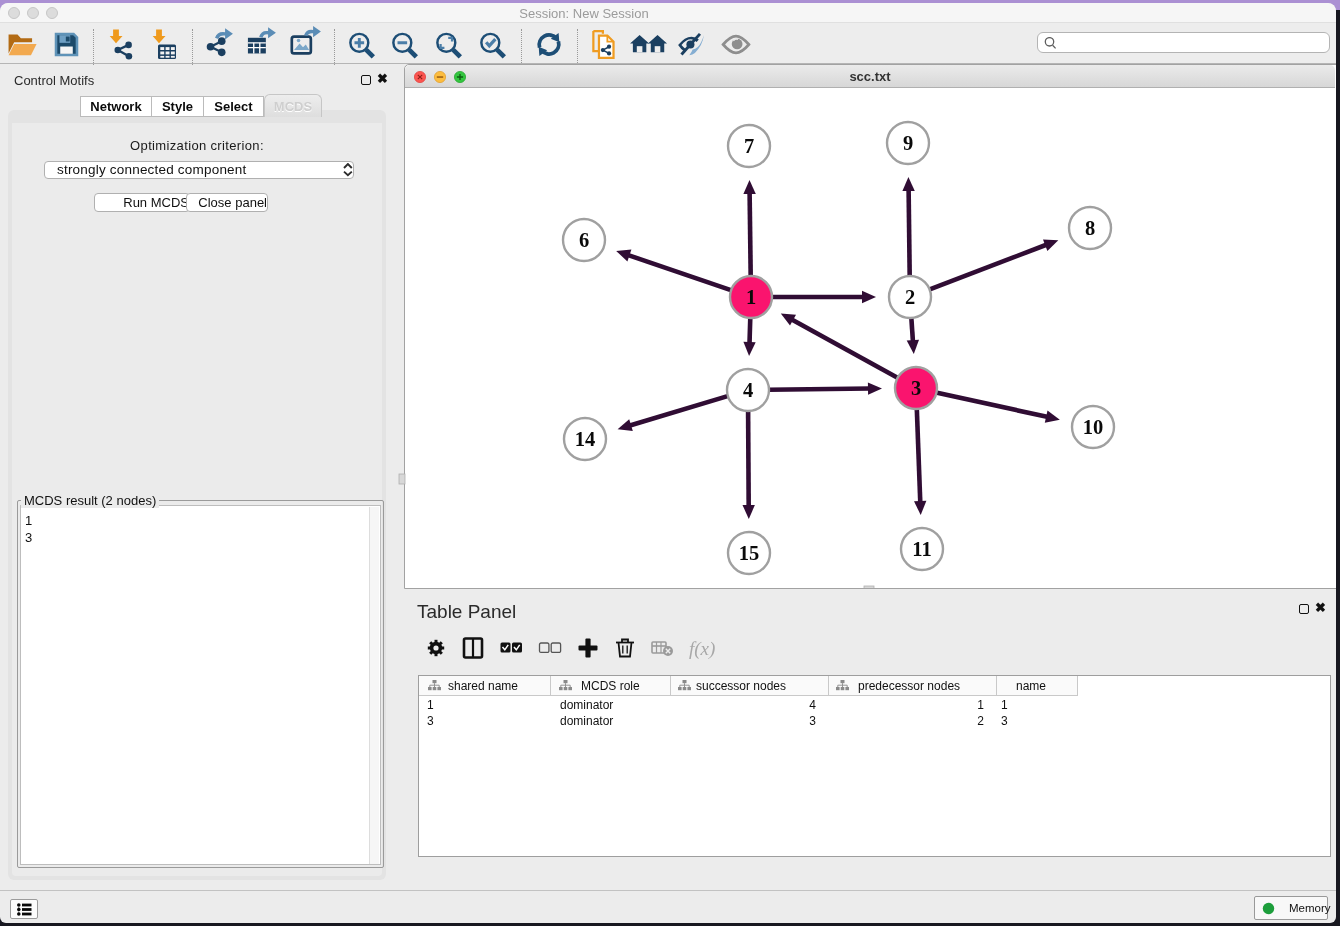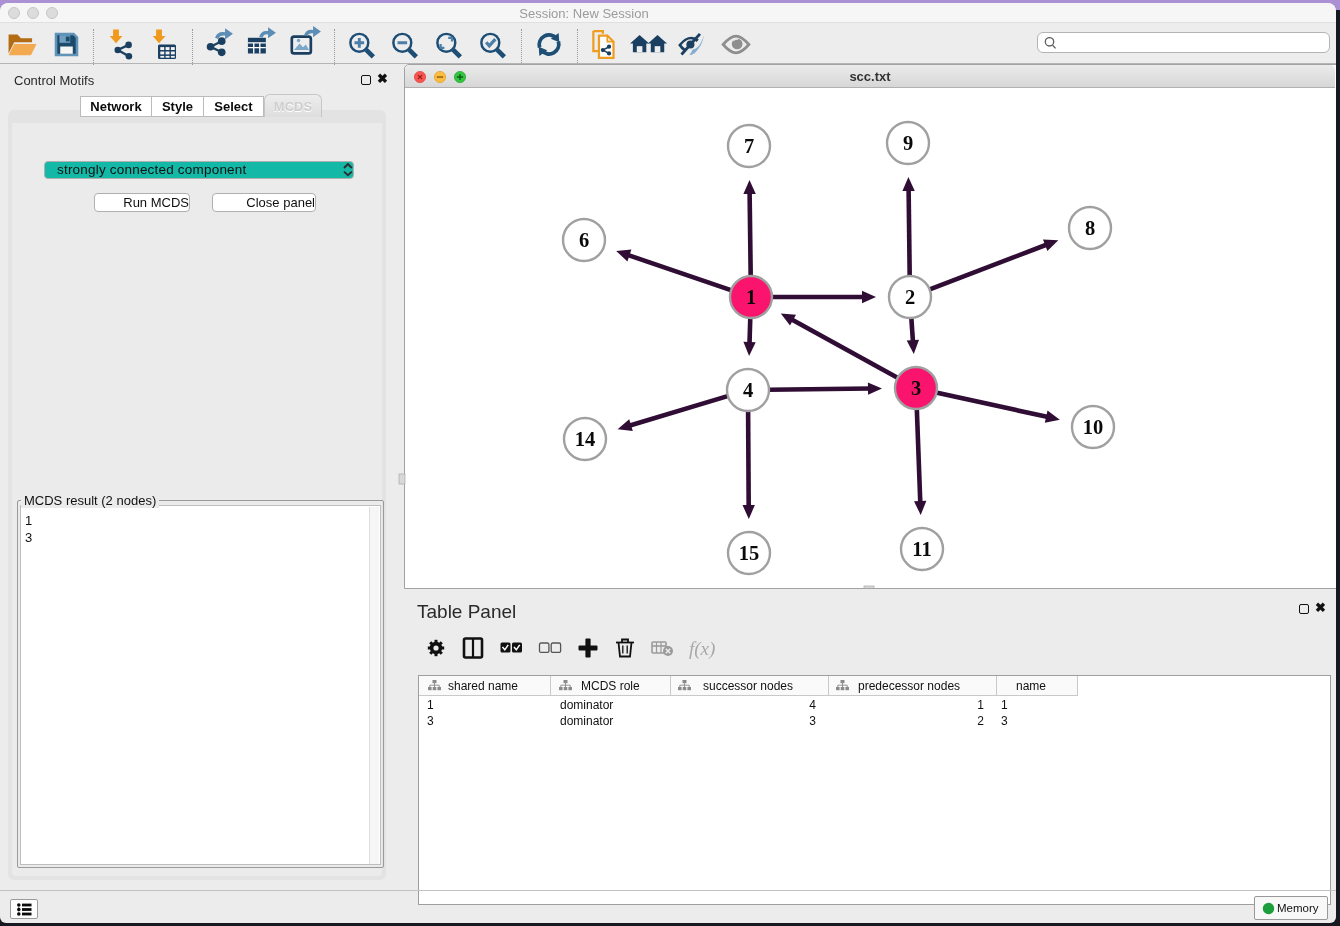--- a/index.html
+++ b/index.html
@@ -14,39 +14,39 @@
 .tsep{top:26px;height:36px;border-left:1px dotted #999}
 #search{left:1037px;top:29px;width:293px;height:21px;background:#fff;border:1px solid #b4b4b4;border-radius:6px}
 #cp-title{left:14px;top:70px;font-size:13px;color:#2a2a2a}
 .floatbtn{width:10px;height:10px;border:1.6px solid #111;border-radius:2px}
 .closex{font-size:13px;color:#111;font-weight:bold}
 .tab{top:93px;height:21px;background:#fff;border:1px solid #bbb;border-left:none;font-size:13px;font-weight:bold;color:#0a0a0a;text-align:center;line-height:20px}
 #tab-mcds{left:264px;top:91px;width:58px;height:23px;background:linear-gradient(#ededed,#dedede);border:1px solid #c6c6c6;border-bottom:none;border-radius:6px 6px 0 0;color:#cecece;text-shadow:0 1px 0 #fff;font-size:13px;font-weight:bold;text-align:center;line-height:24px}
 #panel{left:8px;top:107px;width:378px;height:770px;background:#e3e3e3;border-radius:6px}
 #panelin{left:12px;top:120px;width:370px;height:753px;background:#ebebeb;border-radius:0 0 4px 4px}
 #optlabel{left:0px;top:135px;width:394px;text-align:center;font-size:13px;letter-spacing:0.35px;color:#1a1a1a}
-#combo{left:44px;top:158px;width:310px;height:18px;background:#14b8a6;border:1px solid #b0b0b0;border-radius:4px;font-size:13.5px;letter-spacing:0.2px;color:#111;line-height:16px;padding-left:12px}
+#combo{left:44px;top:158px;width:310px;height:18px;background:#ffffff;border:1px solid #b0b0b0;border-radius:4px;font-size:13.5px;letter-spacing:0.2px;color:#111;line-height:16px;padding-left:12px}
 .btn{top:190px;height:19px;background:#fff;border:1px solid #b0b0b0;border-radius:4px;font-size:13px;color:#111;text-align:right;line-height:17px}
 #fs{left:17px;top:497px;width:367px;height:368px;border:1px solid #9a9a9a;border-radius:2px}
 #fsleg{left:21px;top:490px;font-size:13px;color:#111;background:#ebebeb;padding:0 3px}
 #fstext{left:20px;top:502px;width:361px;height:360px;background:#fff;border:1px solid #bdbdbd}
 #fsscroll{right:1px;top:1px;width:10px;height:357px;background:#f6f6f6;border-left:1px solid #ddd;position:absolute}
 #netwin{left:404px;top:61px;width:1020px;height:525px;background:#fff;border:1px solid #a2a2a2;border-radius:5px 5px 0 0}
 #nettitle{left:0;top:0;width:930px;height:23px;background:linear-gradient(#ebebeb,#d7d7d7);border-bottom:1px solid #b0b0b0;border-radius:5px 5px 0 0}
 #netname{left:0;top:4px;width:930px;text-align:center;font-size:13px;font-weight:600;color:#333}
 #tp-title{left:417px;top:598px;font-size:19px;color:#2a2a2a}
-#table{left:418px;top:672px;width:913px;height:230px;background:#fff;border:1px solid #9e9e9e}
+#table{left:418px;top:672px;width:913px;height:182px;background:#fff;border:1px solid #9e9e9e}
 .hv{top:0;height:19px;border-left:1px solid #c9c9c9;position:absolute}
 .hcell{top:3px;position:absolute;font-size:12px;color:#111;white-space:nowrap}
 .rcell{position:absolute;font-size:12px;color:#111;white-space:nowrap}
 #tabsbot{left:694px;top:862px;width:353px;height:20px;background:#fff;border:1px solid #a9a9a9;border-radius:5px;overflow:hidden}
 .bt{position:absolute;top:0;height:20px;font-size:12.5px;font-weight:bold;color:#0a0a0a;text-align:center;line-height:19px;border-left:1px solid #bdbdbd}
 #statusline{left:0;top:887px;width:1336px;border-top:1px solid #c2c2c2}
 #listbtn{left:10px;top:896px;width:28px;height:20px;background:#fdfdfd;border:1.5px solid #9c9c9c;border-radius:2px}
-#membtn{left:1254px;top:893px;width:74px;height:24px;background:#f8f8f8;border:1px solid #999;border-radius:2px;font-size:11.5px;color:#111;line-height:22px;padding-left:22px}
+#membtn{left:1254px;top:893px;width:74px;height:24px;background:#f8f8f8;border:1px solid #999;border-radius:2px;font-size:11.5px;color:#111;line-height:22px;padding-left:34px}
 svg text{font-family:"Liberation Sans",sans-serif}
 .nser text{font-family:"Liberation Serif",serif}
 </style></head>
 <body>
 <div class="abs" id="purple"></div>
 <div class="abs" id="win">
   <div class="abs" id="titlebar"></div>
   <div class="abs" id="title">Session: New Session</div>
   <div class="abs tl" style="left:8px"></div>
   <div class="abs tl" style="left:27px"></div>
@@ -222,27 +222,28 @@
 
   <div class="abs" id="cp-title">Control Motifs</div>
   <div class="abs floatbtn" style="left:361px;top:72px"></div>
   <div class="abs closex" style="left:377px;top:68px">✖</div>
   <div class="abs" id="panel"></div>
   <div class="abs" id="panelin"></div>
   <div class="abs tab" style="left:80px;width:72px;border-left:1px solid #bbb">Network</div>
   <div class="abs tab" style="left:152px;width:52px">Style</div>
   <div class="abs tab" style="left:204px;width:60px">Select</div>
   <div class="abs" id="tab-mcds">MCDS</div>
+  <div class="abs" id="optlabel">Optimization criterion:</div>
   <div class="abs" id="combo">strongly connected component</div>
   <svg class="abs" style="left:343px;top:160px" width="10" height="16" fill="none" stroke="#2d2d2d" stroke-width="1.9">
       <path d="M1 5 L4.9 1 L8.8 5"></path>
       <path d="M1 8.6 L4.9 12.1 L8.8 8.6"></path>
     </svg>
   <div class="abs btn" style="left:94px;width:96px">Run MCDS</div>
-  <div class="abs btn" style="left:212px;width:104px">Close panel</div>
+  <div class="abs btn" style="left:186px;width:82px">Close panel</div>
   <div class="abs" id="fs"></div>
   <div class="abs" id="fstext">
       <div id="fsscroll"></div>
     <div style="position:absolute;left:4px;top:7px;font-size:13px;color:#111;line-height:16.5px">1<br>3</div>
   </div>
   <div class="abs" id="fsleg">MCDS result (2 nodes)</div>
 
   <div class="abs" id="netwin">
     <div class="abs" id="nettitle"></div>
     <div class="abs" id="netname">scc.txt</div>
@@ -405,21 +406,21 @@
       <div class="hcell" style="left:162px">MCDS role</div>
 <div class="hcell" style="left:259px"><svg width="13" height="11" viewBox="0 0 13 11" style="vertical-align:-1px">
           <g fill="#8a8a8a">
             <rect x="4.5" y="0" width="4" height="3.2"></rect>
             <rect x="0" y="7" width="3.6" height="3.2"></rect>
             <rect x="4.7" y="7" width="3.6" height="3.2"></rect>
             <rect x="9.4" y="7" width="3.6" height="3.2"></rect>
           </g>
           <path d="M6.5 3.2 L6.5 5.2 M1.8 7 L1.8 5.2 L11.2 5.2 L11.2 7 M6.5 5.2 L6.5 7" stroke="#8a8a8a" stroke-width="0.9" fill="none"></path>
         </svg></div>
-      <div class="hcell" style="left:284px">successor nodes</div>
+      <div class="hcell" style="left:277px">successor nodes</div>
 <div class="hcell" style="left:417px"><svg width="13" height="11" viewBox="0 0 13 11" style="vertical-align:-1px">
           <g fill="#8a8a8a">
             <rect x="4.5" y="0" width="4" height="3.2"></rect>
             <rect x="0" y="7" width="3.6" height="3.2"></rect>
             <rect x="4.7" y="7" width="3.6" height="3.2"></rect>
             <rect x="9.4" y="7" width="3.6" height="3.2"></rect>
           </g>
           <path d="M6.5 3.2 L6.5 5.2 M1.8 7 L1.8 5.2 L11.2 5.2 L11.2 7 M6.5 5.2 L6.5 7" stroke="#8a8a8a" stroke-width="0.9" fill="none"></path>
         </svg></div>
       <div class="hcell" style="left:439px">predecessor nodes</div>

